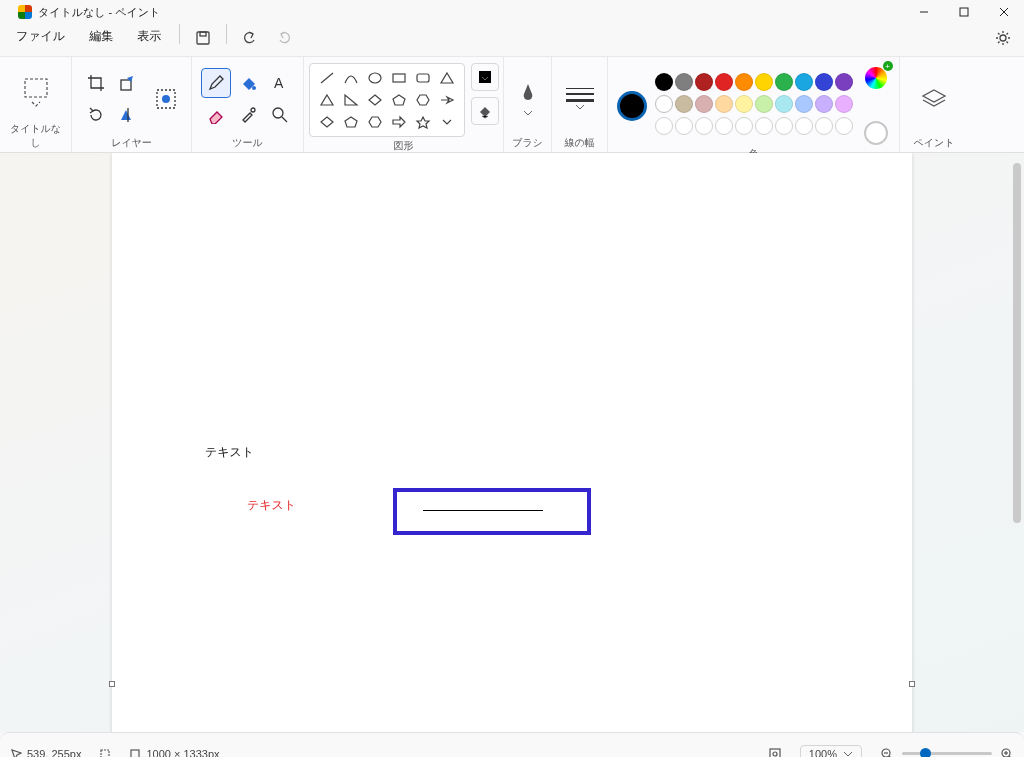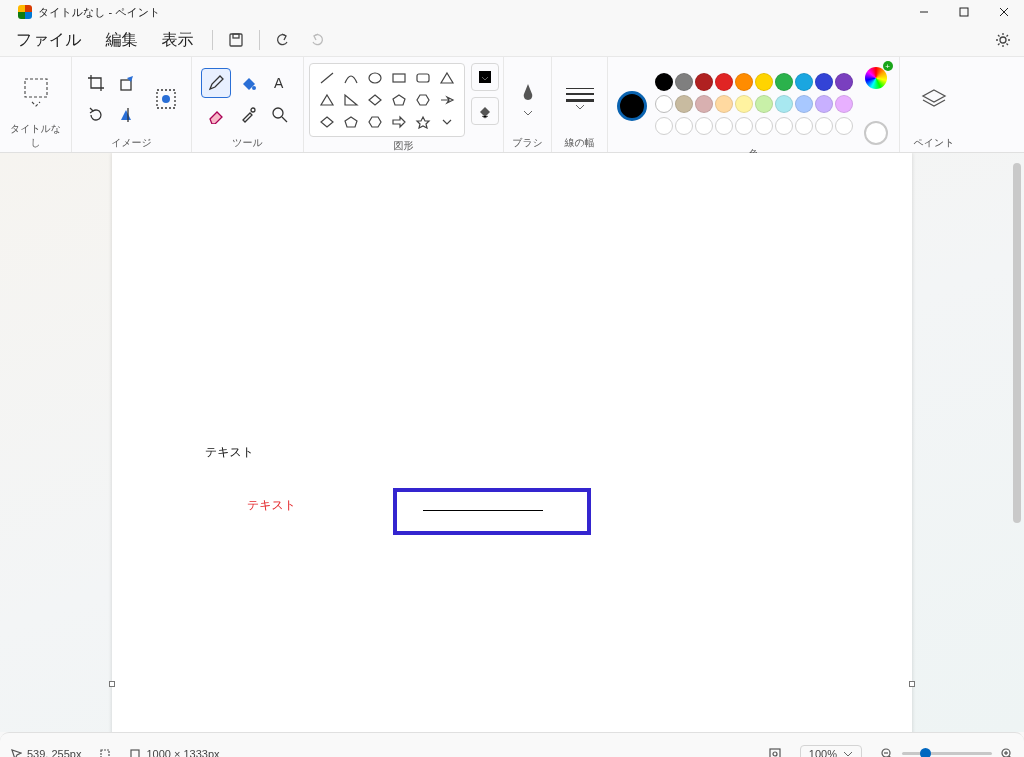--- a/index.html
+++ b/index.html
@@ -5,21 +5,21 @@
   * { box-sizing: border-box; margin: 0; padding: 0; font-family: "Yu Gothic UI", "Segoe UI", Meiryo, sans-serif; }
   html, body { width: 1024px; height: 757px; overflow: hidden; background: #f8f8f8; }
   
   .titlebar { height: 24px; display:flex; align-items:center; justify-content:space-between; padding:0 0 0 18px; font-size:11px; color:#222; }
   .titlebar-left { display:flex; align-items:center; gap:6px;}
   .app-icon { width:14px; height:14px; background: conic-gradient(#d83b01 0 25%, #0078d4 25% 50%, #107c10 50% 75%, #ffb900 75% 100%); border-radius:3px;}
   .titlebar-controls { display:flex; }
   .win-btn { width:40px; height:24px; display:flex; align-items:center; justify-content:center; cursor:default;}
   .win-btn svg { stroke:#222; stroke-width:1; fill:none;}
   
-  .menubar { height:32px; display:flex; align-items:center; padding:0 6px; gap:4px; font-size:16px; color:#222;}
+  .menubar { height:32px; display:flex; padding:0 6px; gap:4px; font-size:12px; color:#222;}
   .menu-item { padding:4px 10px; border-radius:4px; }
   .divider-v { width:1px; height:20px; background:#ccc; margin:0 4px;}
   .mini-btn { width:30px; height:28px; display:flex; align-items:center; justify-content:center; border-radius:4px;}
   .mini-btn svg { stroke:#444; stroke-width:1.3; fill:none;}
   .mini-btn.disabled svg { stroke:#bbb;}
   .settings-gear { margin-left:auto;}
   
   .ribbon { height:97px; background:#fbfbfd; border-top:1px solid #e8e8e8; border-bottom:1px solid #e0e0e0; display:flex; }
   .ribbon-group { border-right:1px solid #e8e8e8; padding:6px 8px 2px 8px; display:flex; flex-direction:column; align-items:center; justify-content:space-between;}
   .rg-body { flex:1; display:flex; align-items:center; justify-content:center;}
@@ -177,21 +177,21 @@
             </svg>
           </div>
       </div>
       <div class="rb-btn" style="width:34px;height:34px;">
           <svg width="22" height="22">
             <rect x="2" y="2" width="18" height="18" stroke-dasharray="2 2"></rect>
             <circle cx="11" cy="11" r="4" fill="#2a6fd6" stroke="none"></circle>
           </svg>
         </div>
     </div>
-    <div class="rg-label">イメージ</div>
+    <div class="rg-label">レイヤー</div>
   </div>
 
   <div class="ribbon-group" style="width:112px;">
     <div class="rg-body">
       <div class="tool-grid">
         <div class="rb-btn selected">
             <svg width="18" height="18">
               <path d="M3 15l2-5 8-8 3 3-8 8z"></path>
             </svg>
           </div>

